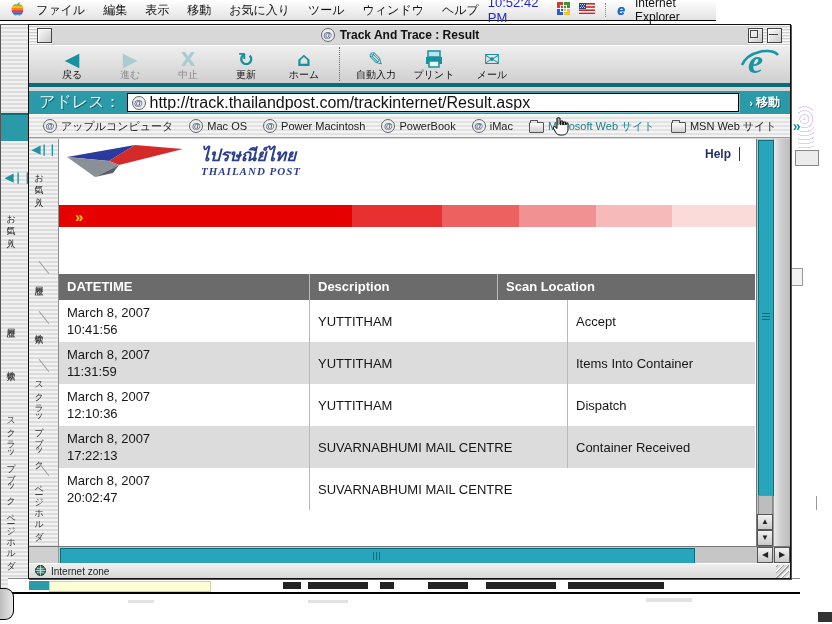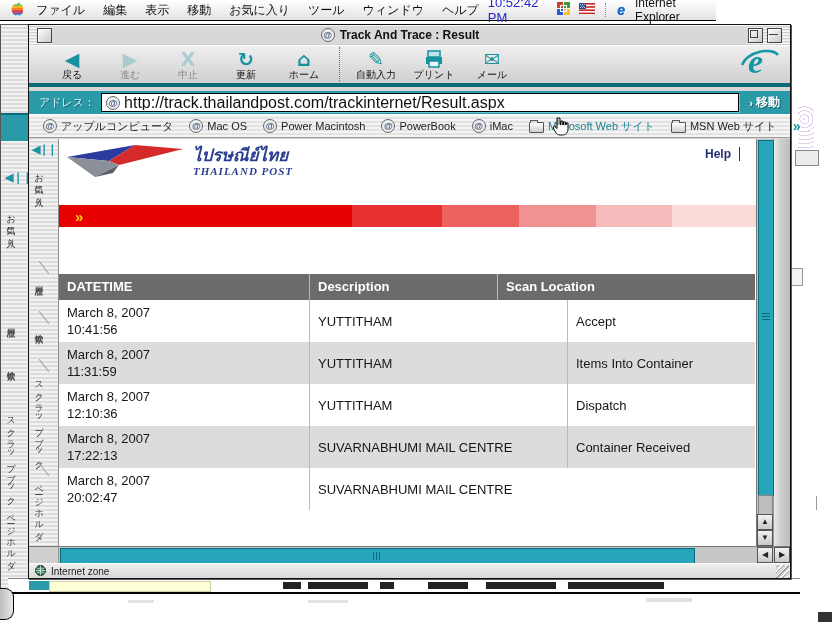--- a/index.html
+++ b/index.html
@@ -63,21 +63,21 @@
   .tbtn .tlabel{font-size:10px;color:#111;line-height:12px;font-family:Liberation Mono, monospace;}
   .tbtn.disabled .ticon{color:#a9cbd1;}
   .tbtn.disabled .tlabel{color:#8a8a8a;}
   .tsep{width:1px;height:34px;border-left:1px dotted #1b8a98;margin:0 6px 1px 6px;}
   #print-icon-svg{display:block;}
   #ie-big{margin-left:auto;margin-right:10px;align-self:center;}
 
   
   #addressrow{position:absolute;left:0;top:66px;width:100%;height:23px;background:#2b9aa8;
     display:flex;align-items:center;box-sizing:border-box;padding:0 6px 0 10px;gap:6px;}
-  #addr-label{color:#eaf6f8;font-size:11px;text-shadow:1px 1px 0 #14606b;white-space:nowrap;text-align:right;}
+  #addr-label{color:#eaf6f8;font-size:16px;text-shadow:1px 1px 0 #14606b;white-space:nowrap;text-align:right;}
   #addr-input-wrap{flex:1;height:17px;background:#fff;border:1px solid #000;box-shadow:1px 1px 0 #6fc2cd;
     display:flex;align-items:center;gap:4px;padding:0 4px;}
   #addr-input{flex:1;border:none;outline:none;font-size:16px;font-family:"Liberation Sans",sans-serif;color:#111;height:14px;padding:0;}
   #go-btn{display:flex;align-items:center;gap:3px;color:#fff;font-size:12px;font-weight:bold;white-space:nowrap;
     text-shadow:1px 1px 0 #14606b;padding:0 4px;}
   #go-arrow{font-size:11px;}
 
   
   #favbar{position:absolute;left:0;top:89px;width:100%;height:24px;
     background:repeating-linear-gradient(#f4f4f4 0 2px,#e2e2e2 2px 4px);
@@ -94,21 +94,21 @@
   
   #contentwrap{position:absolute;left:0;top:114px;width:100%;height:407px;display:flex;}
   #sidebar{width:29px;height:100%;background:repeating-linear-gradient(#f2f2f2 0 2px,#dcdcdc 2px 4px);
     border-right:1px solid #8c8c8c;position:relative;}
   #sidebar-collapse{position:absolute;left:3px;top:4px;color:#1d93a4;font-size:11px;font-weight:bold;letter-spacing:-1px;}
   .tab-sep{position:absolute;left:7px;width:16px;height:1px;background:#9a9a9a;transform:rotate(52deg);}
 
   #pagearea{width:697px;height:100%;background:#fff;position:relative;overflow:hidden;}
 
   
-  #brand{position:absolute;left:6px;top:4px;display:flex;align-items:flex-start;gap:0;}
+  #brand{position:absolute;left:6px;top:4px;display:flex;align-items:flex-start;gap:8px;}
   #brand-text{margin-top:4px;color:#2a3d8f;}
   #brand-thai{font-size:17px;font-weight:bold;font-style:italic;line-height:18px;}
   #brand-latin{font-family:"Liberation Serif",serif;font-size:11px;font-style:italic;font-weight:bold;letter-spacing:1px;line-height:12px;}
   #help-wrap{position:absolute;right:16px;top:8px;display:flex;align-items:center;gap:8px;}
   #help-link{color:#24306e;font-size:12px;font-weight:bold;}
   #help-divider{width:1px;height:14px;background:#333;}
 
   
   #banner{position:absolute;left:0;top:66px;width:697px;height:22px;
     background:linear-gradient(90deg,#e60000 0,#e60000 42%,#e93030 42%,#e93030 55%,#ee6161 55%,#ee6161 66%,#f29191 66%,#f29191 77%,#f7baba 77%,#f7baba 88%,#fbdada 88%,#fbdada 100%);

